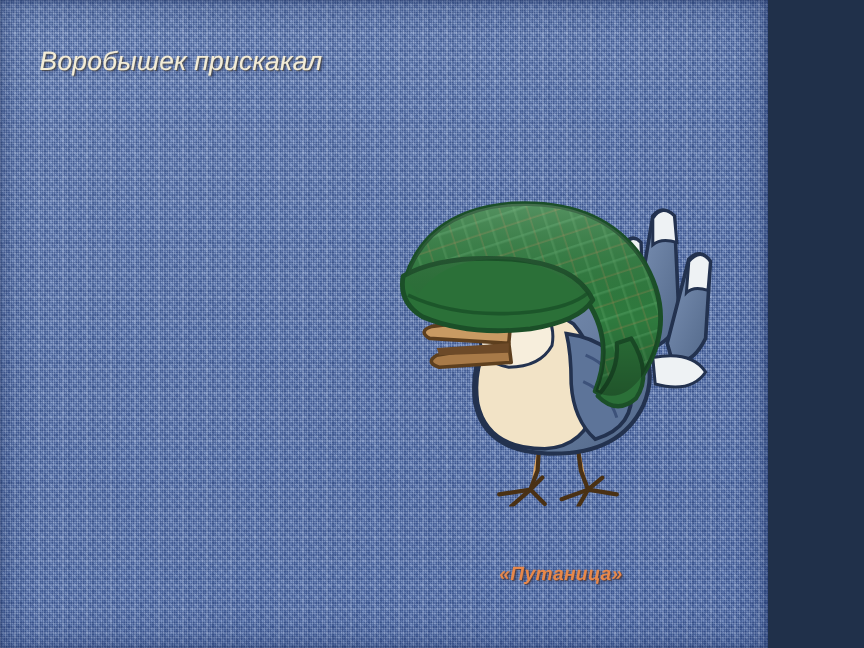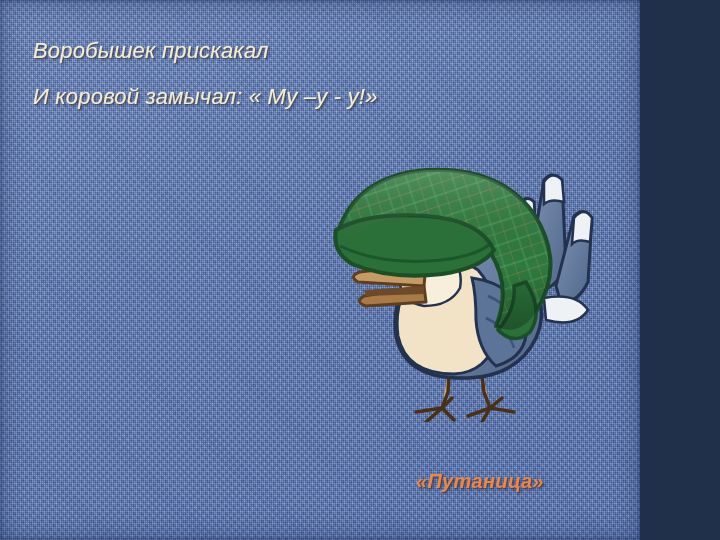--- a/index.html
+++ b/index.html
@@ -64,21 +64,21 @@
       0 0 1px rgba(255,250,230,0.6);
     white-space: nowrap;
   }
 
   .caption {
     position: absolute;
     left: 416px;
     top: 470px;
     font-style: italic;
     font-weight: bold;
-    font-size: 20px;
+    font-size: 16px;
     letter-spacing: 0.3px;
     color: #e8884a;
     text-shadow:
       1px 1px 0 rgba(90,45,20,0.55),
       2px 2px 3px rgba(30,40,80,0.45);
     white-space: nowrap;
   }
 
   .bird {
     position: absolute;
@@ -89,21 +89,20 @@
   }
   .bird svg { display: block; width: 100%; height: 100%; }
 </style>
 </head>
 <body>
 
 <div class="slide">
 
   <div class="verse">
     <div class="verse-line">Воробышек прискакал</div>
-    <div class="verse-line">И коровой замычал: « Му –у - у!»</div>
   </div>
 
   <div class="bird">
     <svg viewBox="0 0 272 262" xmlns="http://www.w3.org/2000/svg" shape-rendering="geometricPrecision">
       <defs>
         <pattern id="plaid" width="22" height="22" patternUnits="userSpaceOnUse" patternTransform="rotate(-18)">
           <rect width="22" height="22" fill="#2f7a3e"></rect>
           <rect width="22" height="2" y="0" fill="#4f9a5c" opacity="0.55"></rect>
           <rect width="2" height="22" x="0" fill="#4f9a5c" opacity="0.45"></rect>
           <rect width="22" height="1" y="11" fill="#b98a56" opacity="0.35"></rect>

